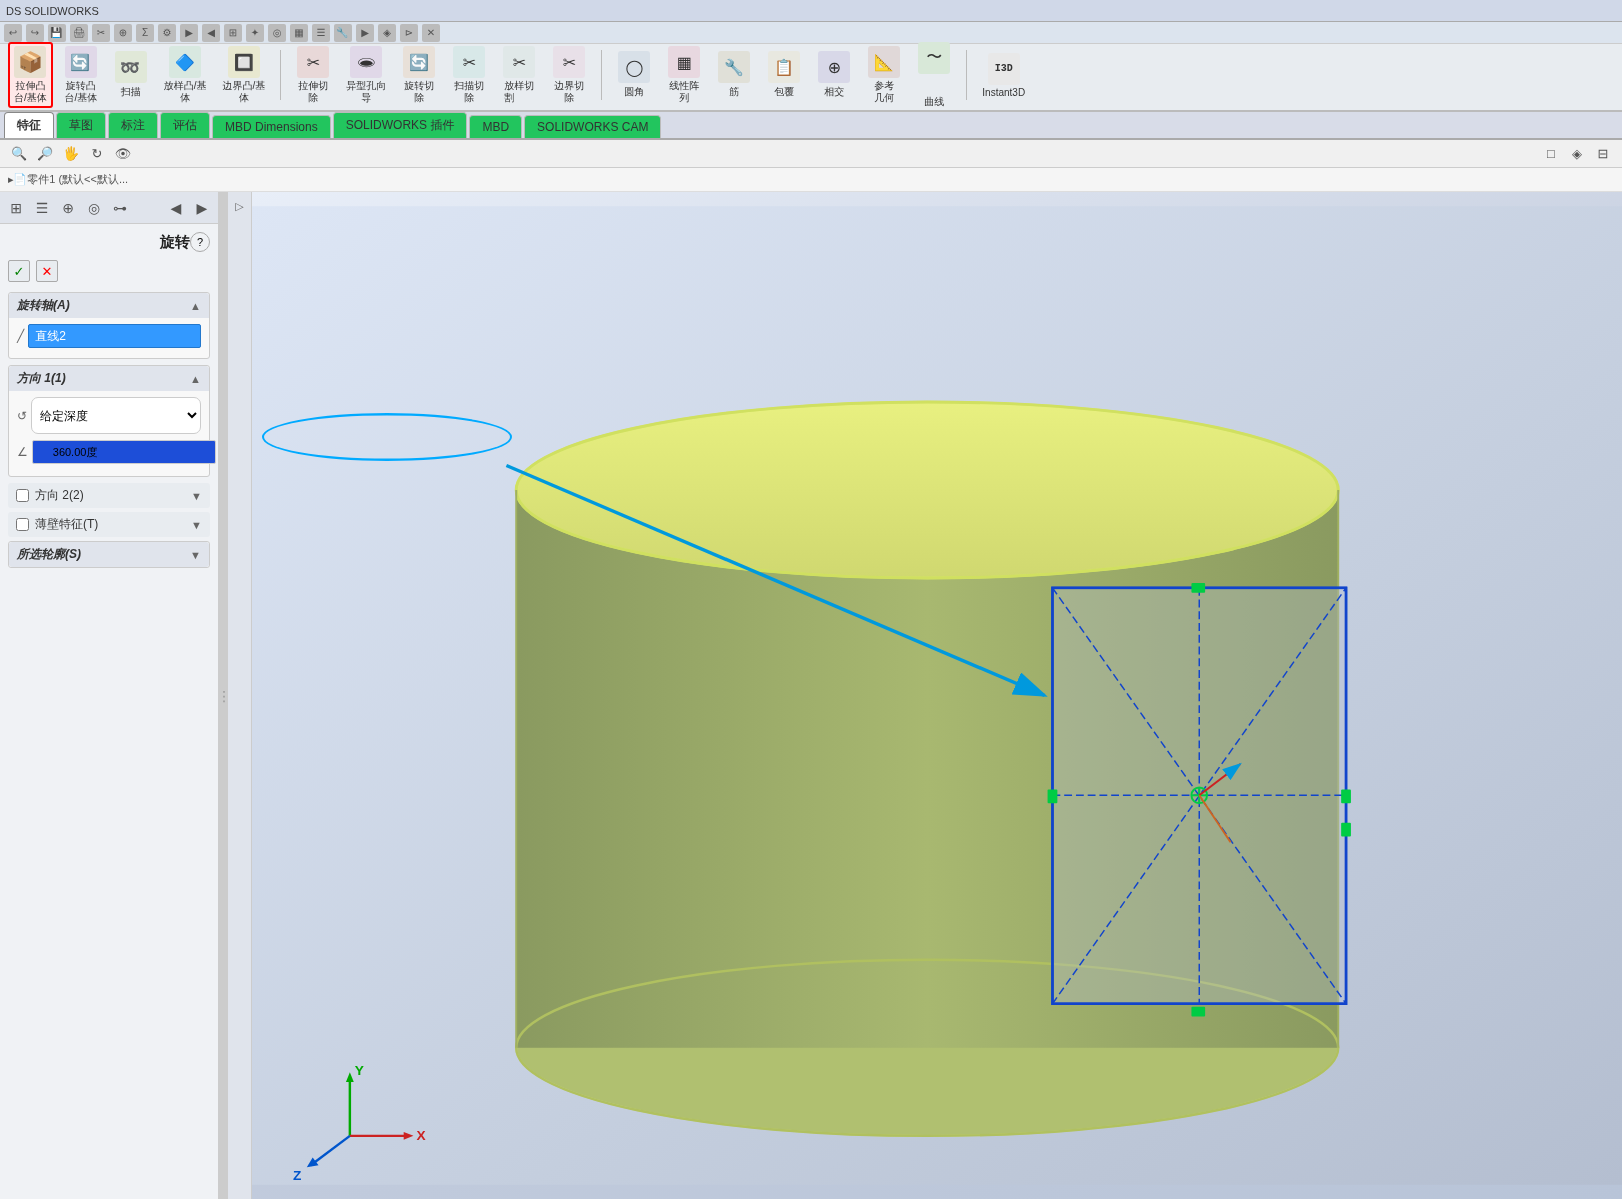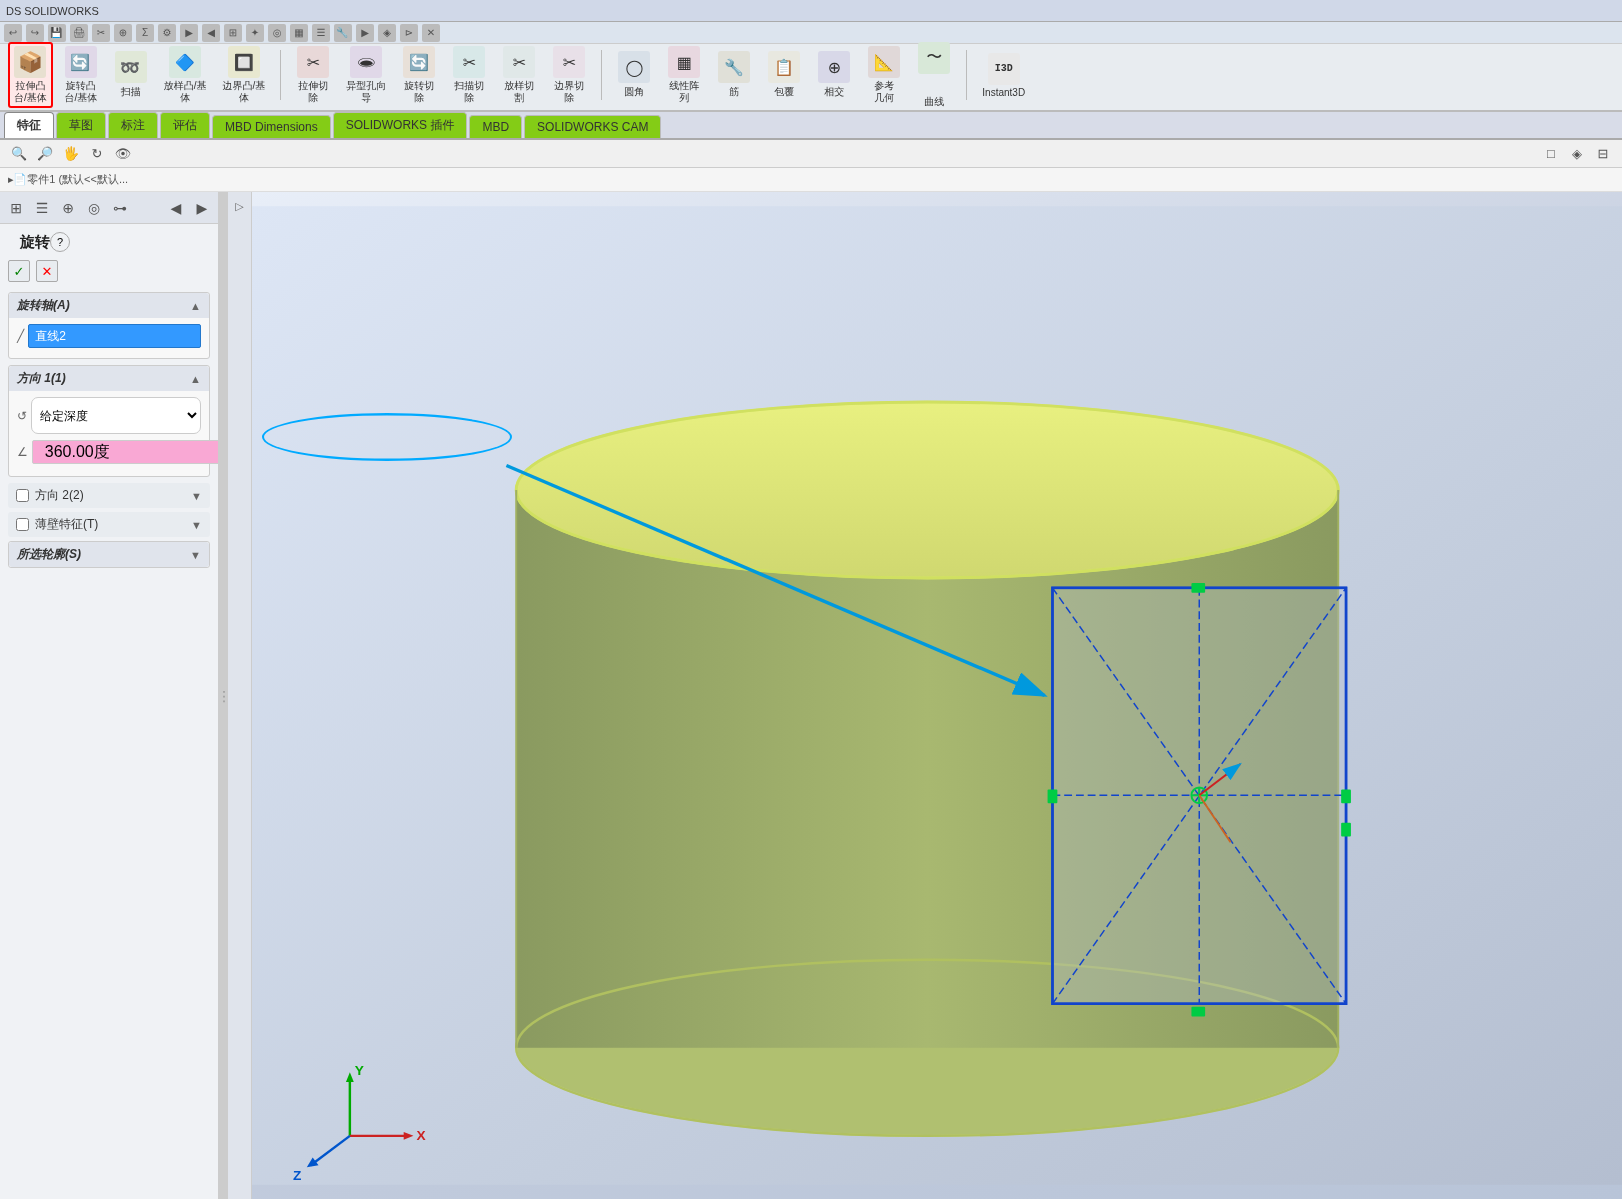--- a/index.html
+++ b/index.html
@@ -87,21 +87,21 @@
     #tab-bar {
       height: 28px;
       background: #d8dce8;
       display: flex;
       align-items: flex-end;
       padding: 0 4px;
       border-bottom: 2px solid #aaa;
     }
     .tab {
       padding: 4px 12px;
-      background: #84cc16;
+      background: #22c55e;
       border: 1px solid #bbb;
       border-bottom: none;
       border-radius: 4px 4px 0 0;
       cursor: pointer;
       font-size: 12px;
       color: #333;
       margin-right: 2px;
     }
     .tab.active {
       background: #fff;
@@ -179,23 +179,22 @@
       color: #555;
     }
 
     
     #rotate-panel {
       padding: 8px 8px 4px 8px;
     }
     #rotate-title {
       display: flex;
       align-items: center;
-      justify-content: flex-start;
+      justify-content: flex-end;
       margin-bottom: 8px;
-      margin-left: 12px;
     }
     #rotate-title-text {
       font-size: 15px;
       font-weight: bold;
       color: #222;
     }
     #rotate-actions {
       display: flex;
       align-items: center;
       gap: 6px;
@@ -275,23 +274,23 @@
       display: flex;
       align-items: center;
       gap: 4px;
       margin-bottom: 6px;
     }
     .field-number {
       flex: 1;
       height: 24px;
       border: 1px solid #ccc;
       border-radius: 2px;
-      background: #f9a8d4;
-      font-size: 16px;
-      padding: 0 12px;
+      background: #1d4ed8;
+      font-size: 11px;
+      padding: 0 20px;
     }
     .spin-btns {
       display: flex;
       flex-direction: column;
     }
     .spin-btn {
       width: 16px; height: 12px;
       background: #e0e0e0;
       border: 1px solid #bbb;
       cursor: pointer;
@@ -454,21 +453,21 @@
     <div class="toolbar-btn">
       <div class="toolbar-btn-icon" style="background:#e8e0d8;">🔄</div>
       <span style="font-size:10px; text-align:center; line-height:1.2;">旋转切<br>除</span>
     </div>
     <div class="toolbar-btn">
       <div class="toolbar-btn-icon" style="background:#d8e8e8;">✂</div>
       <span style="font-size:10px; text-align:center; line-height:1.2;">扫描切<br>除</span>
     </div>
     <div class="toolbar-btn">
       <div class="toolbar-btn-icon" style="background:#e0e8e8;">✂</div>
-      <span style="font-size:10px; text-align:center; line-height:1.2;">放样切<br>割</span>
+      <span style="font-size:10px; line-height:1.2;">放样切<br>割</span>
     </div>
     <div class="toolbar-btn">
       <div class="toolbar-btn-icon" style="background:#e8e0e8;">✂</div>
       <span style="font-size:10px; text-align:center; line-height:1.2;">边界切<br>除</span>
     </div>
     <div class="toolbar-separator"></div>
     <div class="toolbar-btn">
       <div class="toolbar-btn-icon" style="background:#d8e0e8;">◯</div>
       <span style="font-size:10px;">圆角</span>
     </div>

